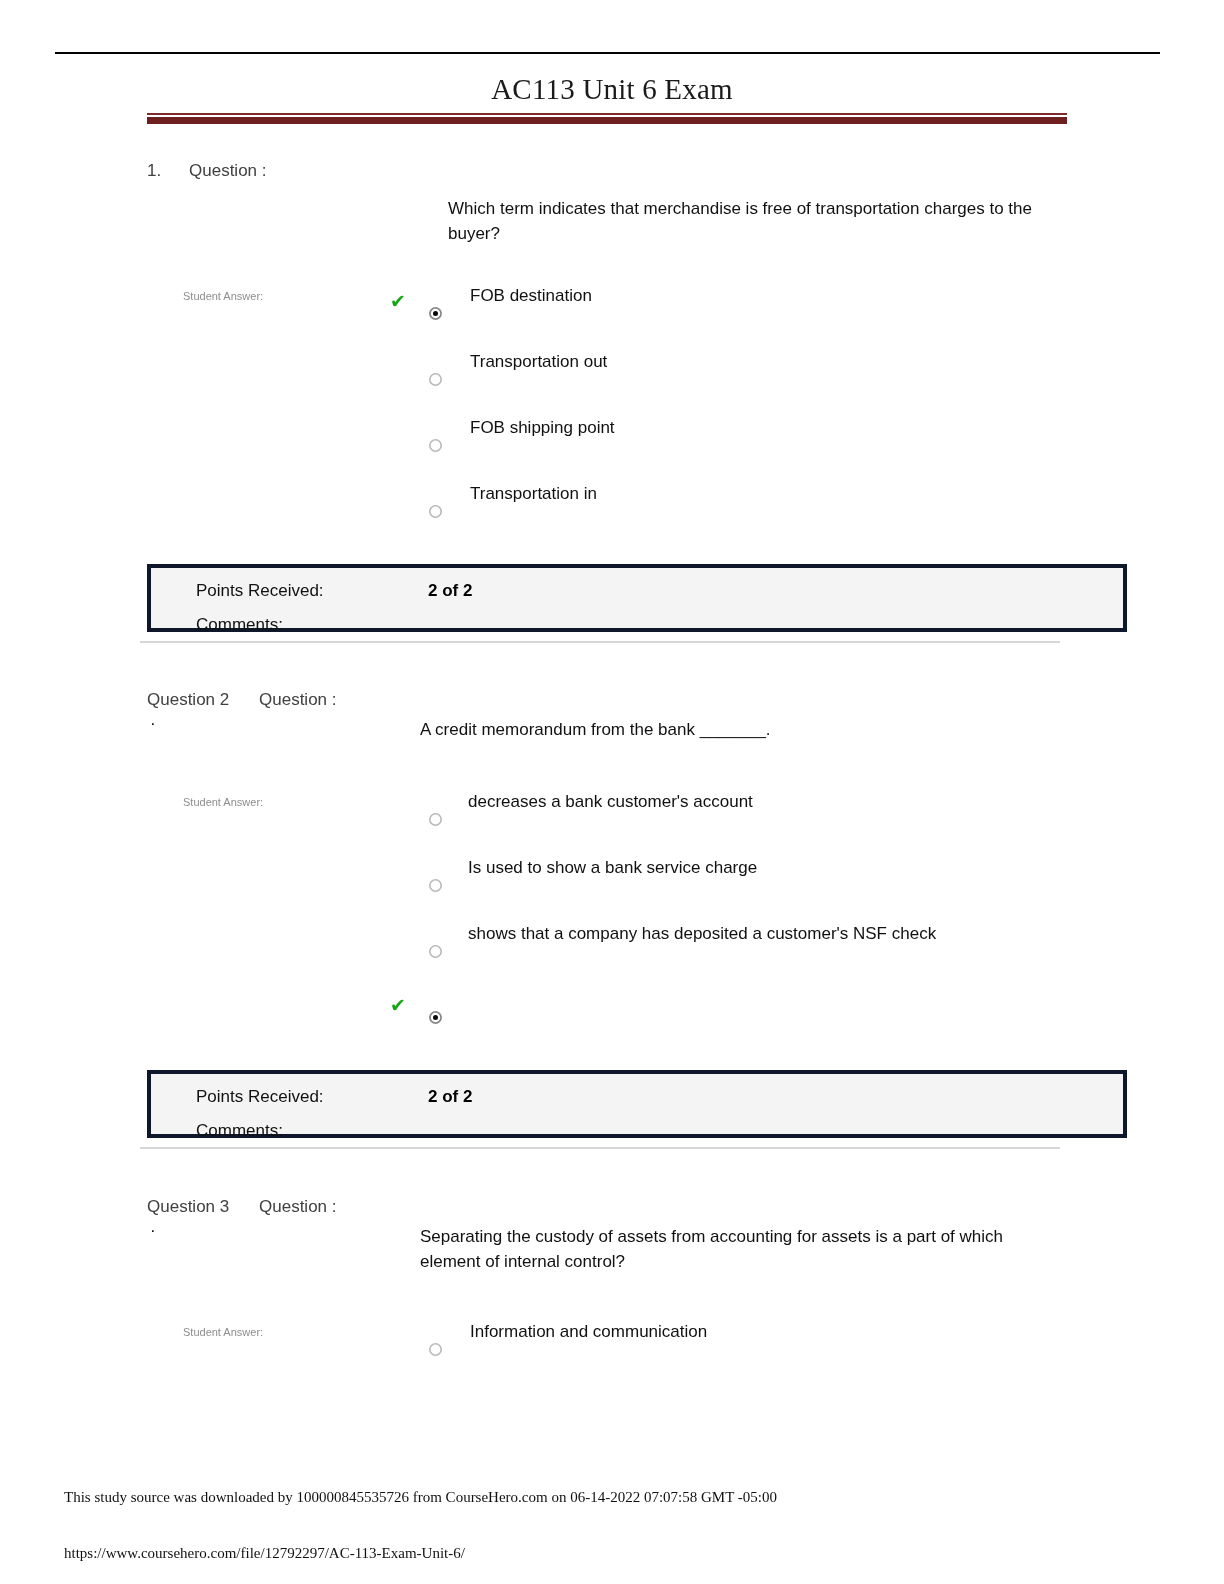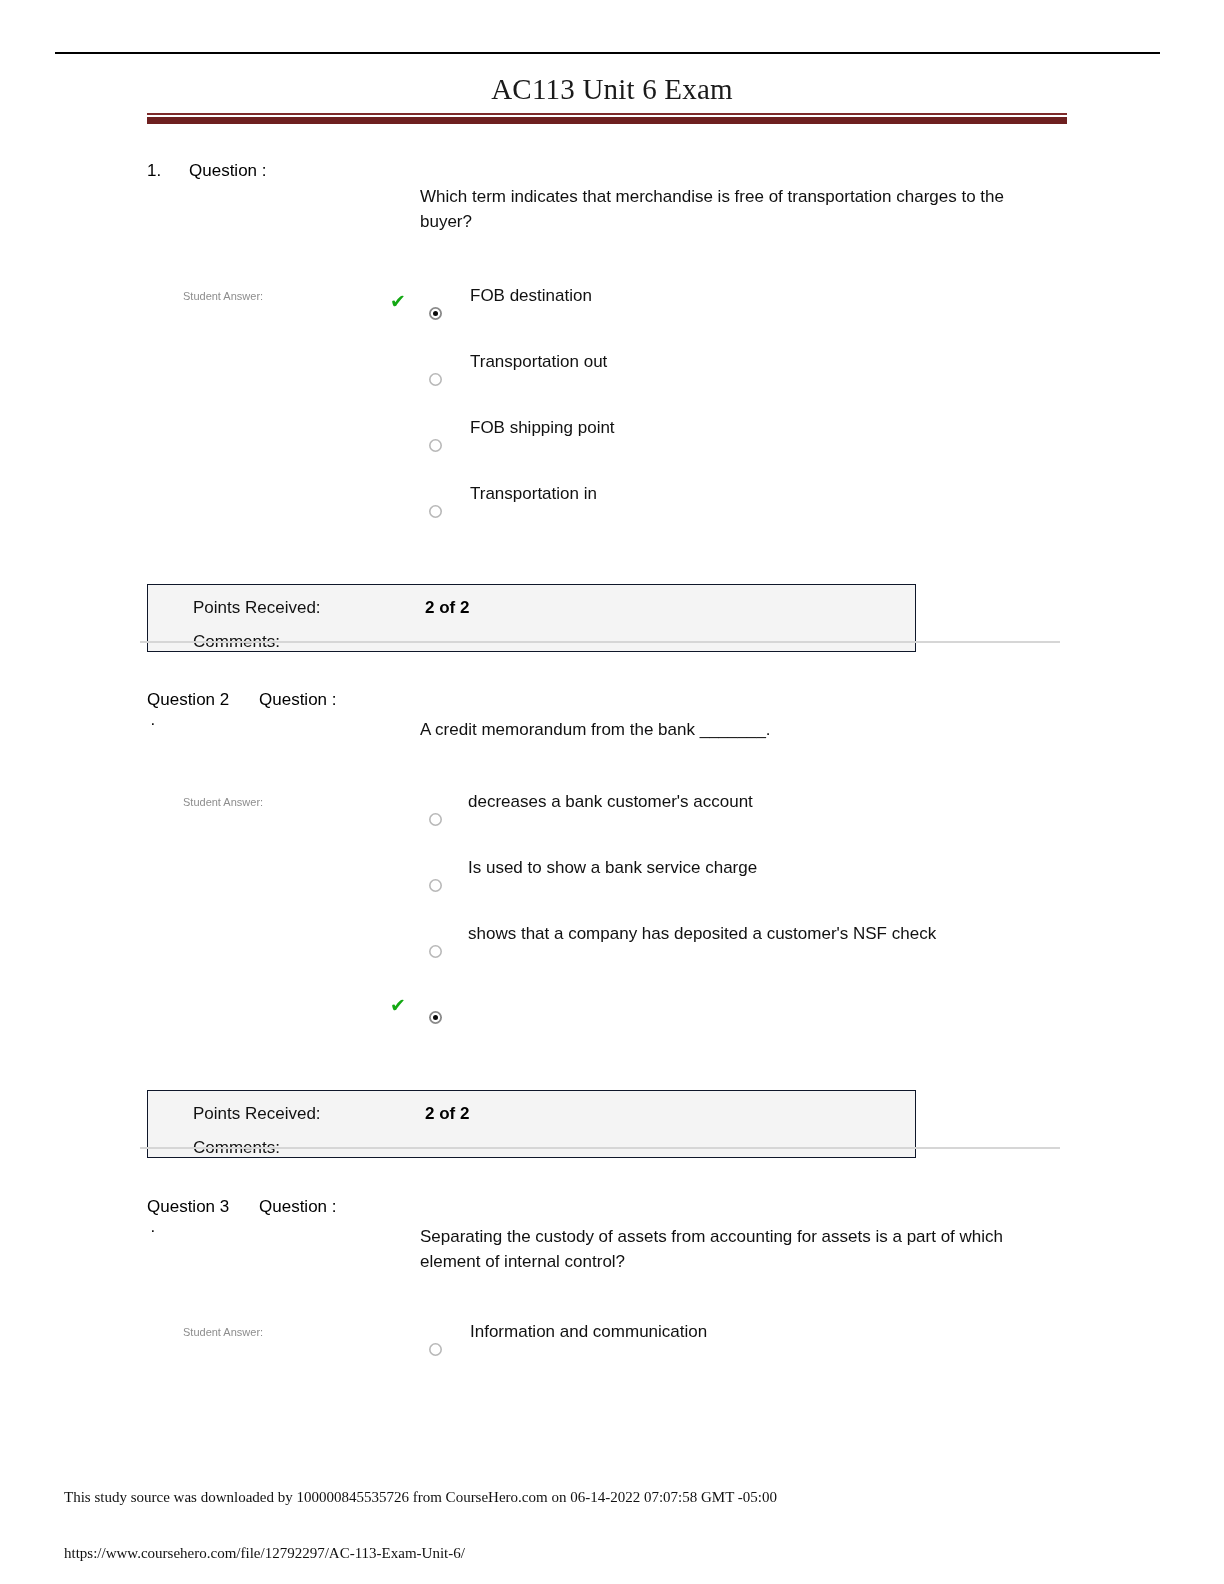--- a/index.html
+++ b/index.html
@@ -70,21 +70,21 @@
   }
 
   
   .question-block { position: absolute; left: 0; width: 1224px; }
 
   .q-head {
     position: absolute;
     left: 147px;
     font-size: 17px;
     line-height: 22px;
-    color: #000000;
+    color: #404040;
     white-space: nowrap;
   }
   .q-head .q-num {
     display: inline-block;
     min-width: 42px;
   }
   .q-head .q-num-wide {
     display: inline-block;
     min-width: 112px;
   }
@@ -166,26 +166,25 @@
     font-size: 19px;
     line-height: 20px;
     font-weight: 700;
     font-family: "DejaVu Sans", sans-serif;
   }
 
   
   .points-box {
     position: absolute;
     left: 147px;
-    width: 769px;
+    width: 980px;
     height: 68px;
     background: #f4f4f4;
-    border: 1px solid #0f172a;
+    border: 4px solid #0f172a;
     box-sizing: border-box;
-    margin-top: 20px;
   }
   .points-row {
     position: absolute;
     left: 45px;
     font-size: 17px;
     line-height: 22px;
     color: #111111;
     white-space: nowrap;
   }
   .points-row.r1 { top: 12px; }
@@ -234,21 +233,21 @@
     <div class="gap"></div>
     <div class="thick"></div>
   </div>
 
   <div class="question-block">
 
     <div class="q-head" style="top:160px;">
       <span class="q-num">1.</span><span>Question :</span>
     </div>
 
-    <div class="q-text" style="top:184px;">Which term indicates that merchandise is free of transportation charges to the buyer?</div>
+    <div class="q-text" style="top:196px;margin-left:28px;">Which term indicates that merchandise is free of transportation charges to the buyer?</div>
 
     <div class="student-answer-label" style="top:285px;">Student Answer:</div>
 
     <div class="option-row" style="top:285px;">
       <div class="check-mark">✔</div>
       <div class="radio checked"></div>
       <div class="option-text indent-a">FOB destination</div>
     </div>
 
     <div class="option-row" style="top:351px;">

